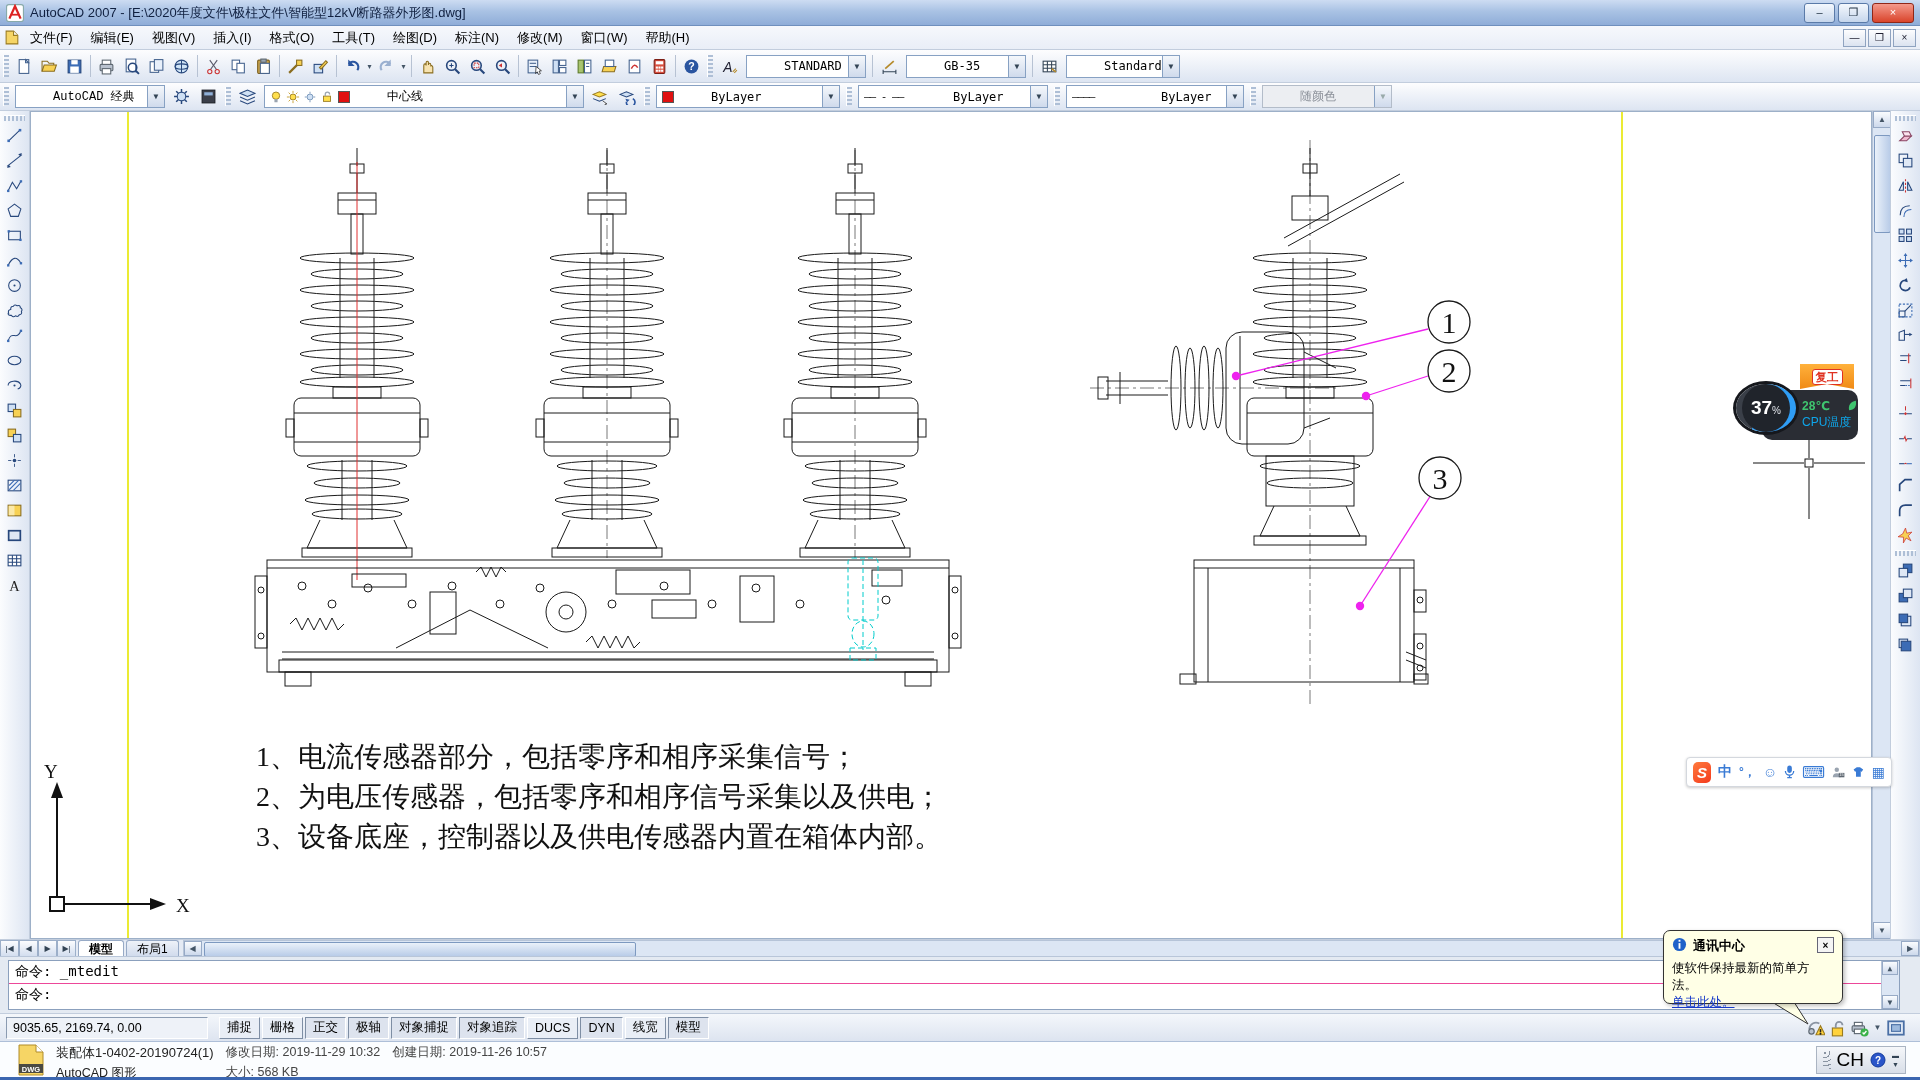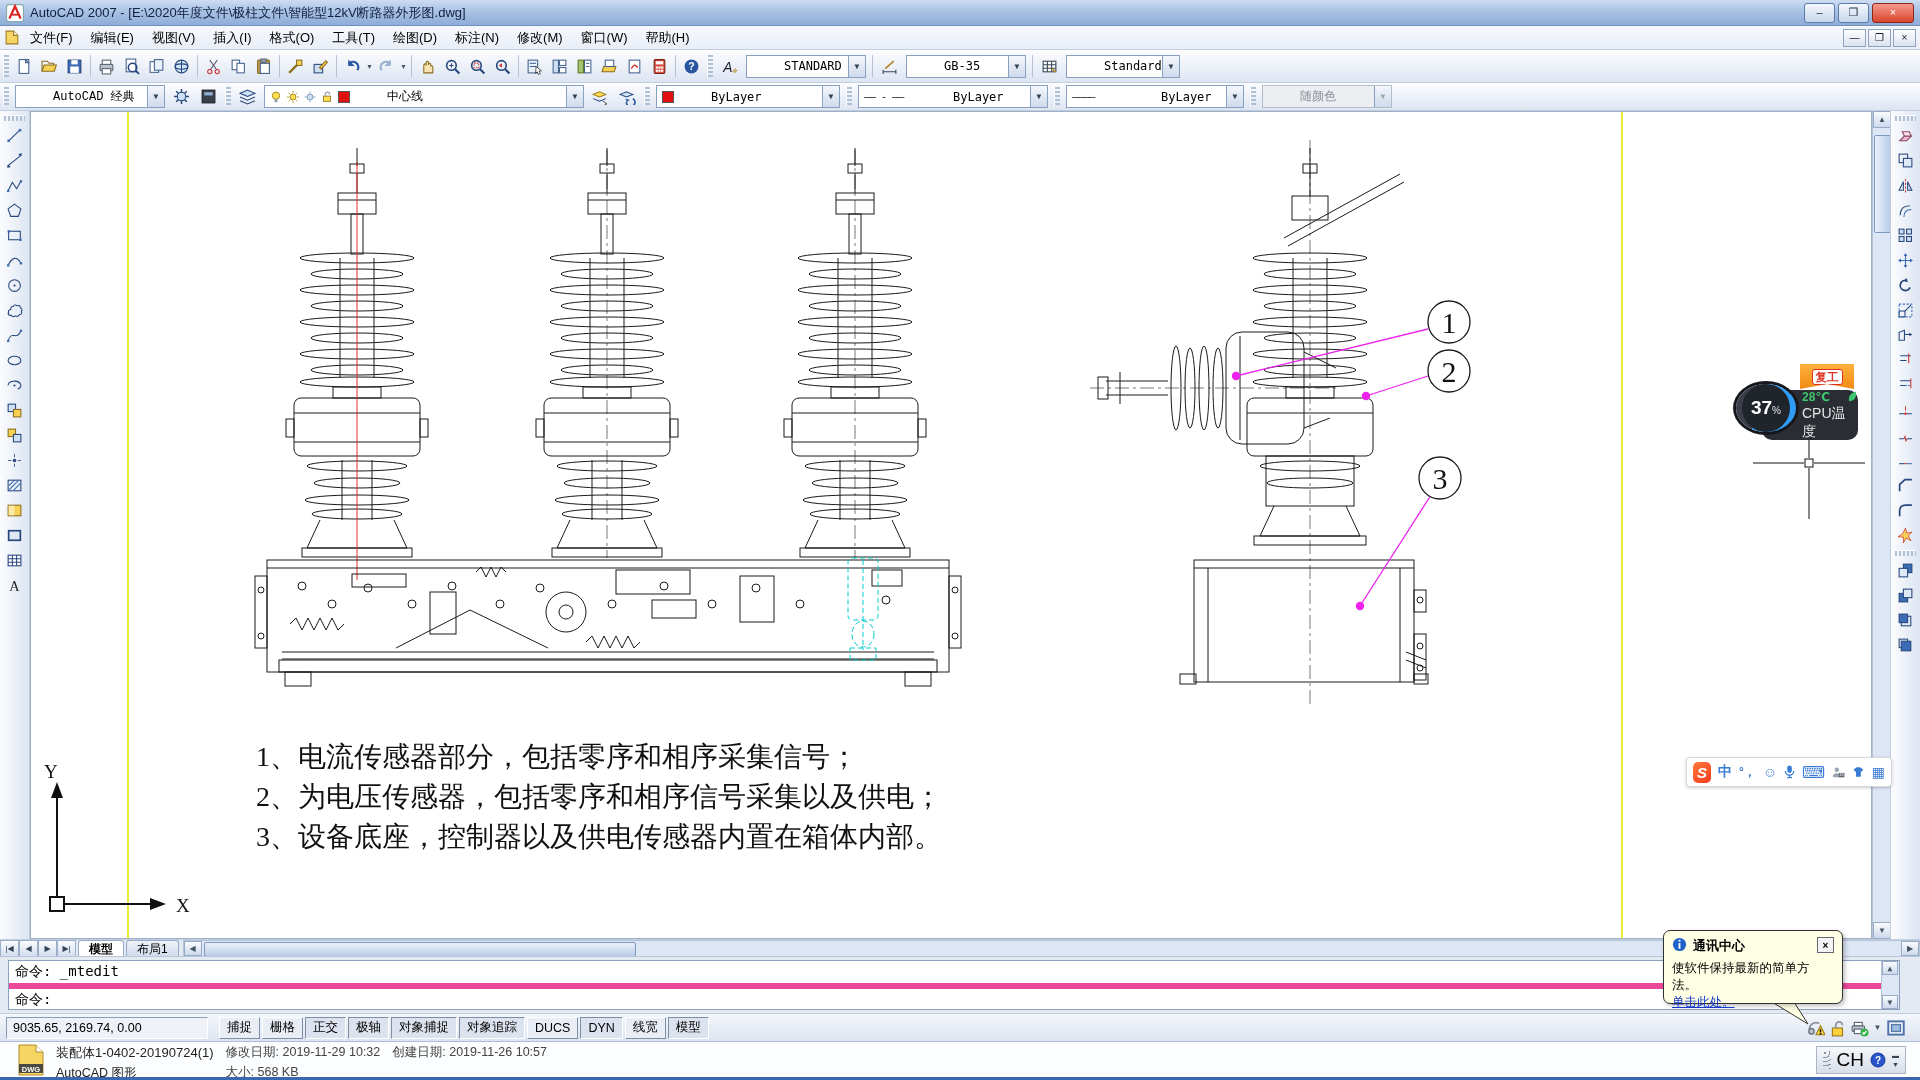--- a/index.html
+++ b/index.html
@@ -56,21 +56,21 @@
   .tab{padding:0 10px;border:1px solid #8fa;border:1px solid #97aac6;border-bottom:none;display:flex;align-items:center;font-size:12px;
     background:linear-gradient(#eef2f8,#cfdaec);border-radius:3px 3px 0 0;margin-left:2px;}
   .tab.active{background:#fff;font-weight:bold;}
   .hscroll{flex:1;position:relative;background:#dce6f4;border:1px solid #b6c4d8;margin-left:4px;display:flex;}
   .hthumb{position:absolute;left:20px;top:1px;height:13px;width:430px;background:linear-gradient(#eaf1fa,#b9cce8);border:1px solid #7d99c0;border-radius:2px;}
   
   .cmd{position:absolute;top:956px;left:0;width:1920px;height:57px;background:#e4eaf2;border-top:1px solid #b9c6d9;box-sizing:border-box;padding:3px 20px 3px 8px;}
   .cmdbox{position:relative;width:100%;height:100%;background:#fff;border:1px solid #8ba0bd;box-sizing:border-box;
     font-family:"DejaVu Sans Mono","Liberation Mono",monospace;font-size:14px;}
   .cmdline{padding:2px 6px;white-space:pre;}
-  .cmdline.hist{border-bottom:6px solid #ec4899;}
+  .cmdline.hist{border-bottom:1px solid #ec4899;}
   .cmdscroll{position:absolute;right:0;top:0;width:17px;height:100%;background:#dce6f4;border-left:1px solid #b6c4d8;display:flex;flex-direction:column;justify-content:space-between;}
   
   .status{position:absolute;top:1013px;left:0;width:1920px;height:28px;background:linear-gradient(#f4f7fb,#dde4f0);
     border-top:1px solid #c2cddd;display:flex;align-items:center;padding:0 6px;box-sizing:border-box;}
   .coords{width:188px;height:20px;border:1px solid;border-color:#8b9bb1 #fff #fff #8b9bb1;background:#eef2f8;
     display:flex;align-items:center;padding:0 6px;font-size:12.5px;margin-right:10px;}
   .tg{height:20px;margin:0 1px;padding:0 7px;font-size:12.5px;display:flex;align-items:center;
     border:1px solid;border-color:#fff #7e8ea4 #7e8ea4 #fff;background:#e9eef6;}
   .tg.on{border-color:#7e8ea4 #fff #fff #7e8ea4;background:#dde3ee;}
   .status .spacer{flex:1}
@@ -92,21 +92,21 @@
   .balloon .lk{color:#1539c9;text-decoration:underline;}
   .btail{position:absolute;left:1768px;top:1002px;z-index:29;}
   
   .cpuw{position:absolute;left:1736px;top:364px;width:126px;height:80px;z-index:40;}
   .ribbon{position:absolute;left:64px;top:0;width:54px;height:25px;background:linear-gradient(#ffb13b,#f08a16);
     clip-path:polygon(0 0,100% 0,100% 100%,50% 80%,0 100%);display:flex;align-items:center;justify-content:center;}
   .ribbon .tag{background:#fff;border:1.5px solid #e03222;border-radius:3px;color:#e03222;font-weight:bold;font-size:11.5px;padding:0 3px;line-height:14px;}
   .pill{position:absolute;left:26px;top:26px;width:96px;height:50px;background:#2a2d34;border-radius:10px;
     display:flex;flex-direction:column;justify-content:center;padding-left:40px;box-sizing:border-box;gap:1px;}
   .pill .temp{color:#3fc46f;font-size:12px;font-weight:bold;display:flex;align-items:center;gap:17px;justify-content:flex-end;}
-  .pill .lbl{color:#e5e5e5;font-size:14px;}
+  .pill .lbl{color:#0ea5e9;font-size:12px;}
   .gauge{position:absolute;left:0;top:20px;width:60px;height:48px;border-radius:50%;
     background:conic-gradient(#2f9df5 0 215deg,#3a3f48 215deg 360deg);display:flex;align-items:center;justify-content:center;
     box-shadow:0 0 0 3px #15171c;}
   .gauge .in{width:48px;height:48px;border-radius:50%;background:#20242b;display:flex;align-items:baseline;justify-content:center;}
   .gauge .pv{color:#fff;font-size:19px;font-weight:bold;line-height:48px;}
   .gauge .pu{color:#dfe3e9;font-size:10px;}
   
   .sogou{position:absolute;left:1686px;top:757px;width:206px;height:30px;background:#fff;border:1px solid #d4d8de;border-radius:4px;
     box-shadow:0 1px 3px rgba(0,0,0,.2);display:flex;align-items:center;gap:7px;padding:0 6px;box-sizing:border-box;z-index:40;}
   .slogo{width:21px;height:21px;border-radius:5px;background:linear-gradient(140deg,#ff7a3c,#f43b1e);

